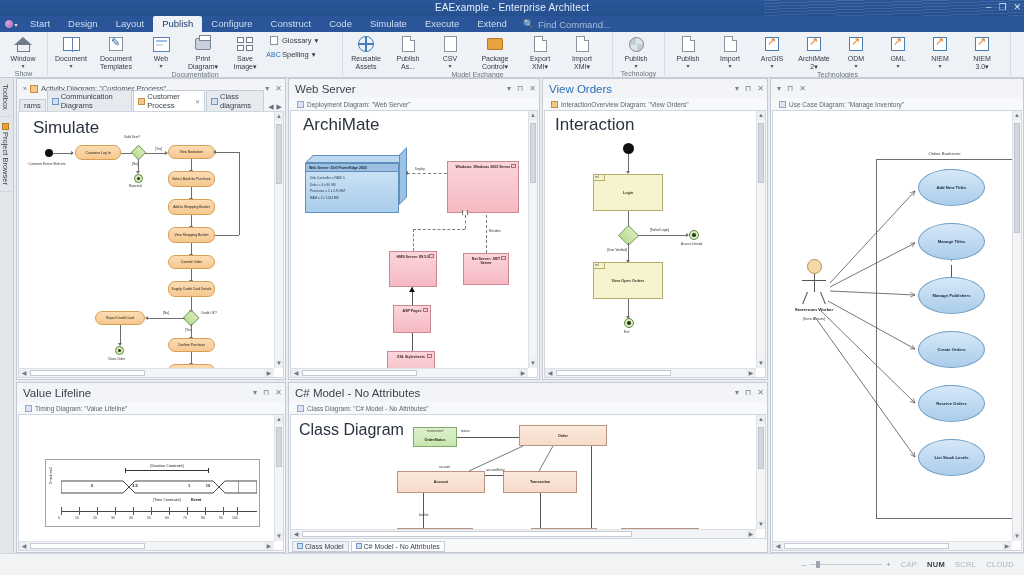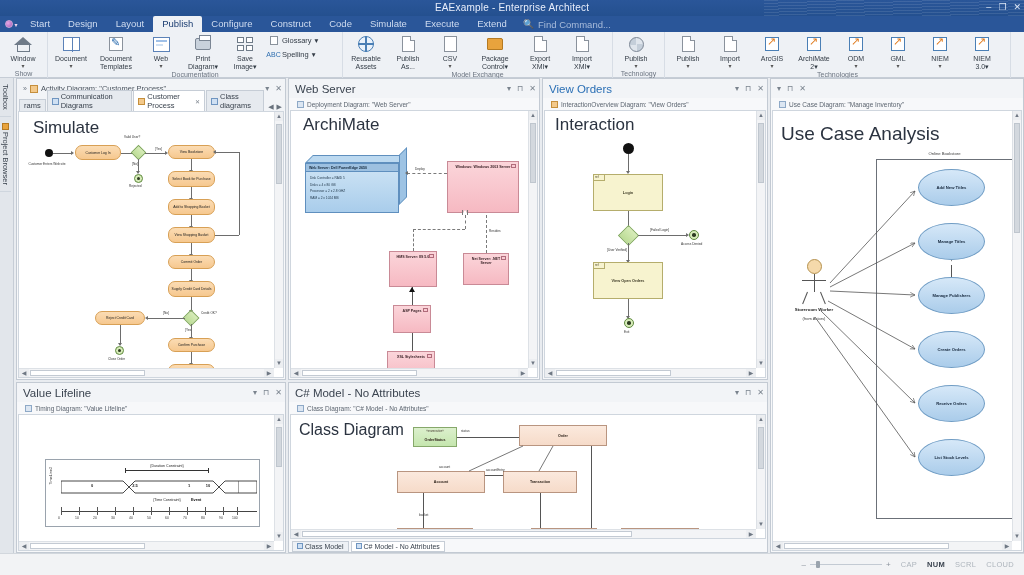--- a/index.html
+++ b/index.html
@@ -771,21 +771,20 @@
           <span>⊓</span>
           <span>✕</span>
         </div>
       </div>
       <div class="panel-sub">
         <span class="si"></span>
         <span>Use Case Diagram: "Manage Inventory"</span>
       </div>
       <div class="panel-body">
         <div class="canvas">
-          <div class="dgtitle" style="left:8px; top:12px; font-size:19px;">Use Case Analysis</div>
 
           <div class="ucbox" style="left:103px;top:48px;width:137px;height:360px;"></div>
           <div style="position:absolute;left:103px;top:40px;width:137px;text-align:center;font-size:4.2px;color:#3a3a3a;">Online Bookstore</div>
 
           <div class="uc" style="left:145px;top:58px;width:67px;height:37px;">Add New Titles</div>
           <div class="uc" style="left:145px;top:112px;width:67px;height:37px;">Manage Titles</div>
           <div class="uc" style="left:145px;top:166px;width:67px;height:37px;">Manage Publishers</div>
           <div class="uc" style="left:145px;top:220px;width:67px;height:37px;">Create Orders</div>
           <div class="uc" style="left:145px;top:274px;width:67px;height:37px;">Receive Orders</div>
           <div class="uc" style="left:145px;top:328px;width:67px;height:37px;">List Stock Levels</div>

